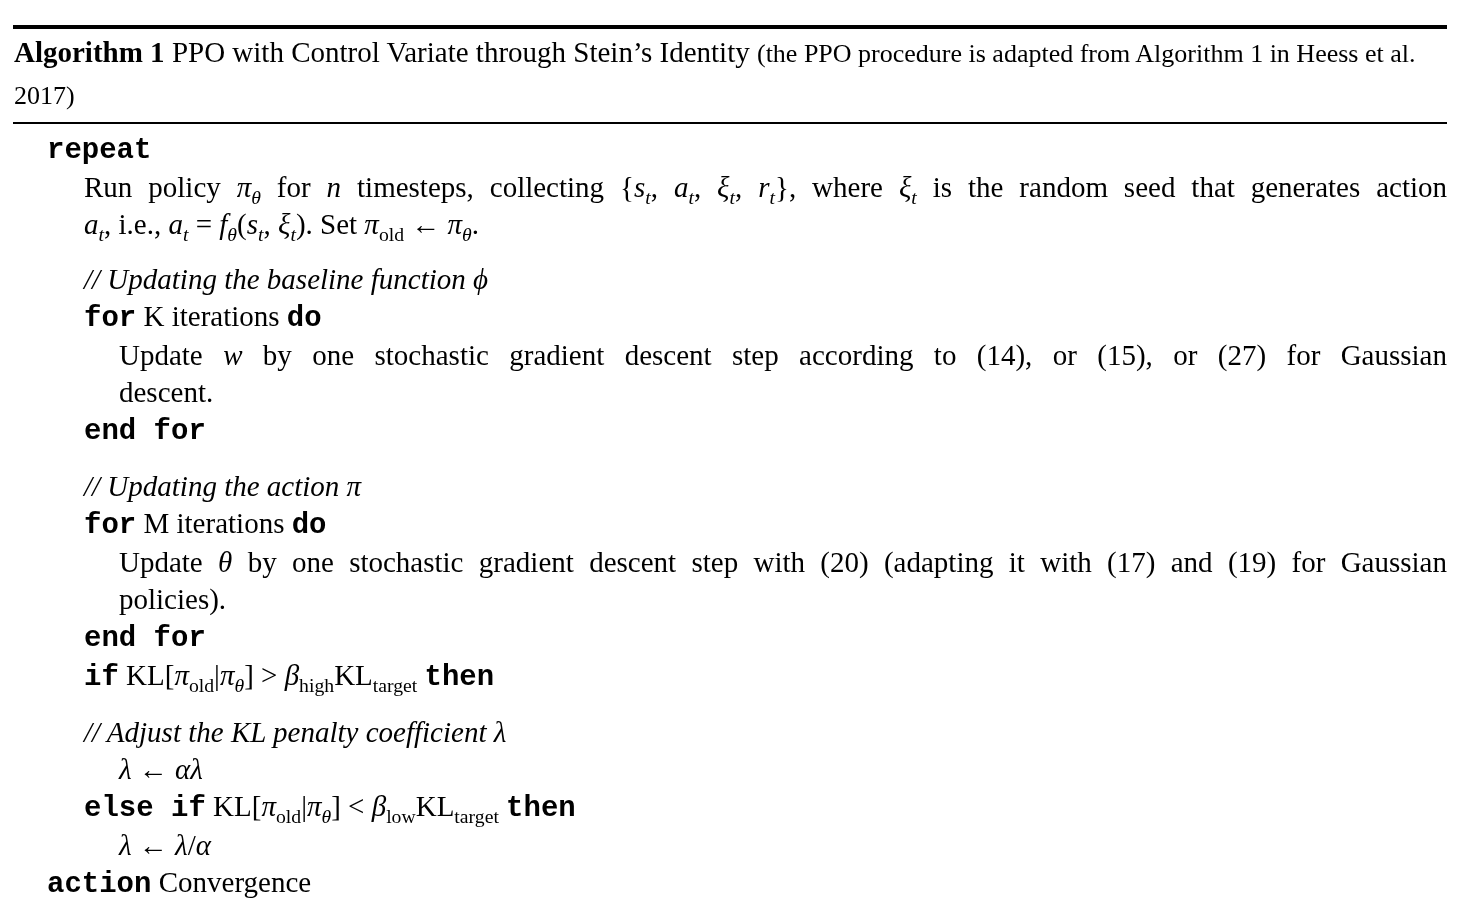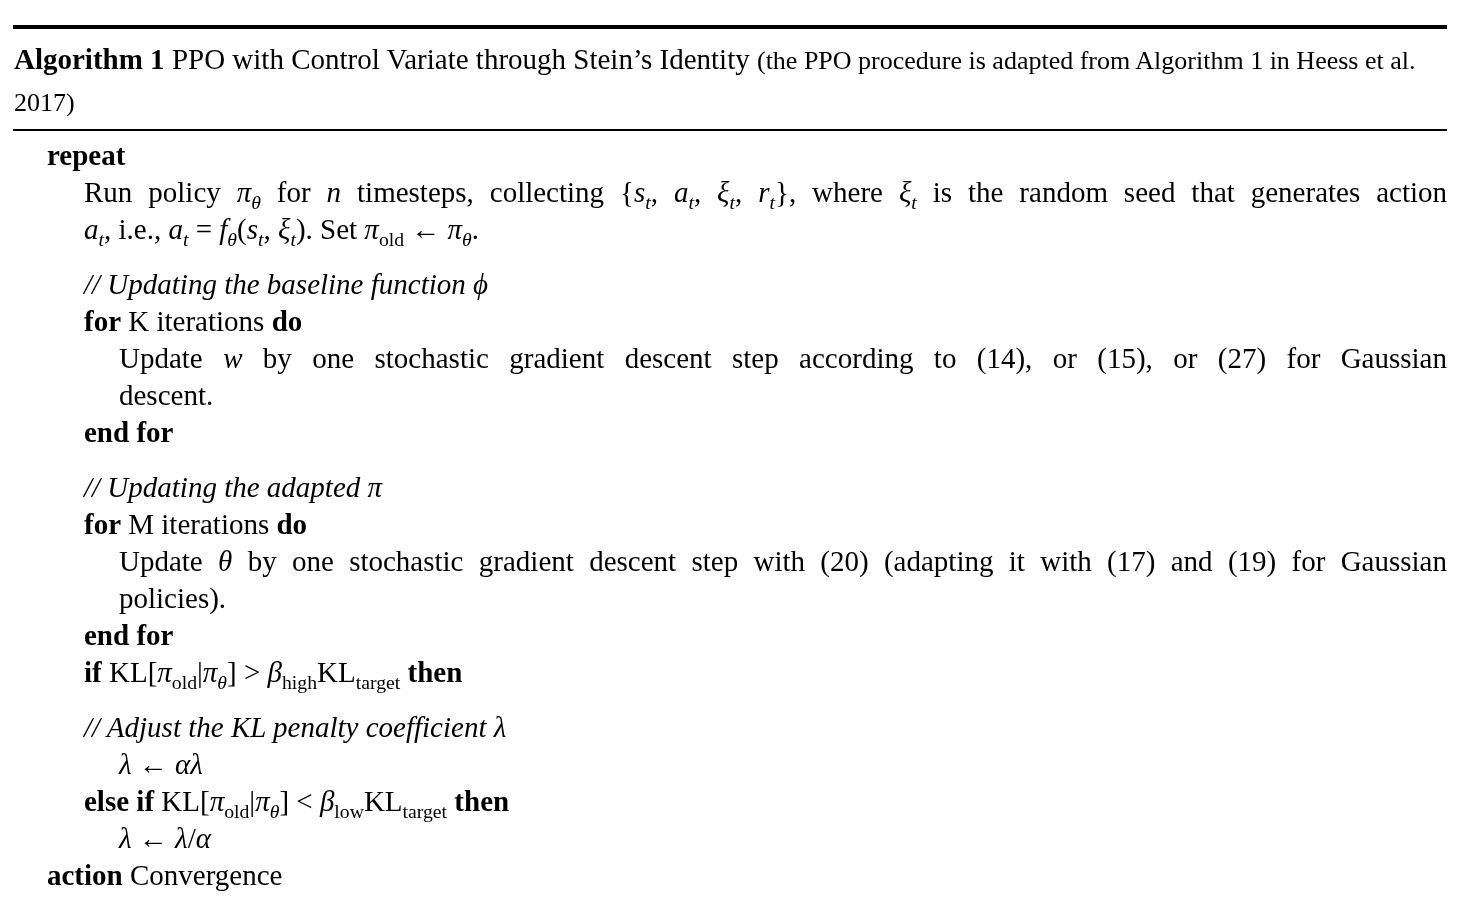--- a/index.html
+++ b/index.html
@@ -23,21 +23,21 @@
     width: 100%;
   }
   .rule-thin {
     height: 2px;
     background: #000000;
     width: 100%;
   }
   .algo-caption {
     font-size: 29px;
     line-height: 40px;
-    padding: 10px 1px 6px 1px;
+    padding: 3px 1px 6px 1px;
     text-align: left;
   }
   .algo-caption .cap-label {
     font-weight: bold;
   }
   .algo-caption .cap-note {
     font-size: 26px;
   }
   .algo-body {
     padding: 6px 0 8px 0;
@@ -49,21 +49,21 @@
   }
   .ind1 { padding-left: 34px; }
   .ind2 { padding-left: 71px; }
   .ind3 { padding-left: 106px; }
   .gap-before { margin-top: 18px; }
   .justify-full {
     text-align: justify;
     text-align-last: justify;
   }
   .algo-line i { font-style: italic; }
-  .algo-line b { font-weight: bold; }
+  .algo-line b { font-weight: bold; font-family: Liberation Mono, monospace; }
   .algo-line sub {
     font-size: 0.68em;
     line-height: 0;
   }
 </style>
 </head>
 <body>
 
 <div class="page">
 
@@ -79,21 +79,21 @@
     <div class="algo-line ind1"><b>repeat</b></div>
     <div class="algo-line ind2 justify-full">Run policy <i>π<sub>θ</sub></i> for <i>n</i> timesteps, collecting {<i>s<sub>t</sub></i>, <i>a<sub>t</sub></i>, <i>ξ<sub>t</sub></i>, <i>r<sub>t</sub></i>}, where <i>ξ<sub>t</sub></i> is the random seed that generates action</div>
     <div class="algo-line ind2"><i>a<sub>t</sub></i>, i.e., <i>a<sub>t</sub></i> = <i>f<sub>θ</sub></i>(<i>s<sub>t</sub></i>, <i>ξ<sub>t</sub></i>). Set <i>π</i><sub>old</sub> ← <i>π<sub>θ</sub></i>.</div>
 
     <div class="algo-line ind2 gap-before"><i>// Updating the baseline function ϕ</i></div>
     <div class="algo-line ind2"><b>for</b> K iterations <b>do</b></div>
     <div class="algo-line ind3 justify-full">Update <i>w</i> by one stochastic gradient descent step according to (14), or (15), or (27) for Gaussian</div>
     <div class="algo-line ind3">descent.</div>
     <div class="algo-line ind2"><b>end for</b></div>
 
-    <div class="algo-line ind2 gap-before"><i>// Updating the adapted π</i></div>
+    <div class="algo-line ind2 gap-before"><i>// Updating the action π</i></div>
     <div class="algo-line ind2"><b>for</b> M iterations <b>do</b></div>
     <div class="algo-line ind3 justify-full">Update <i>θ</i> by one stochastic gradient descent step with (20) (adapting it with (17) and (19) for Gaussian</div>
     <div class="algo-line ind3">policies).</div>
     <div class="algo-line ind2"><b>end for</b></div>
 
     <div class="algo-line ind2"><b>if</b> KL[<i>π</i><sub>old</sub>|<i>π<sub>θ</sub></i>] &gt; <i>β</i><sub>high</sub>KL<sub>target</sub> <b>then</b></div>
     <div class="algo-line ind2 gap-before"><i>// Adjust the KL penalty coefficient λ</i></div>
     <div class="algo-line ind3"><i>λ</i> ← <i>αλ</i></div>
     <div class="algo-line ind2"><b>else if</b> KL[<i>π</i><sub>old</sub>|<i>π<sub>θ</sub></i>] &lt; <i>β</i><sub>low</sub>KL<sub>target</sub> <b>then</b></div>
     <div class="algo-line ind3"><i>λ</i> ← <i>λ</i>/<i>α</i></div>

